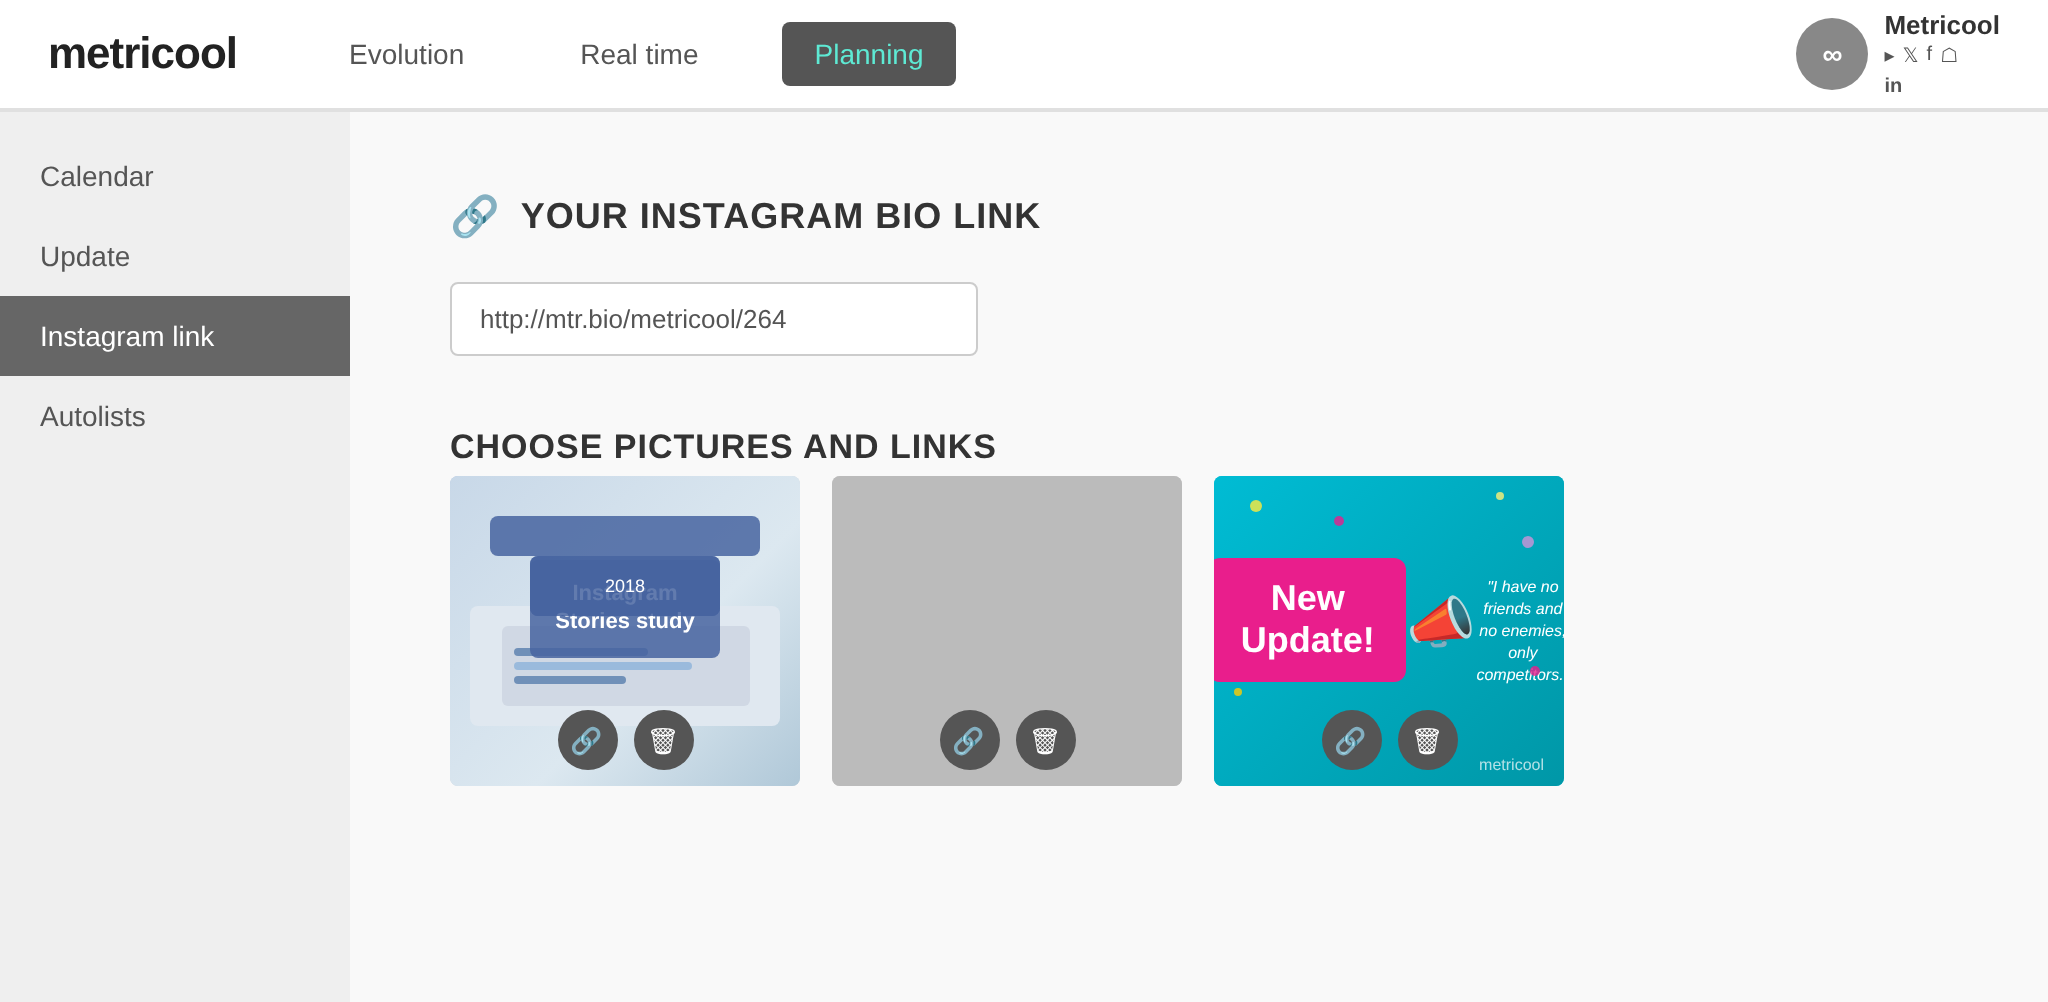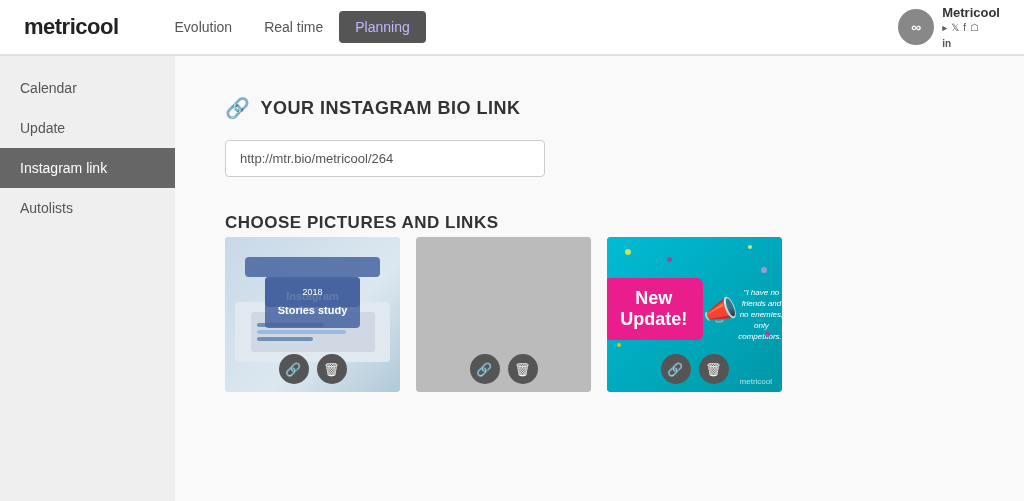--- a/index.html
+++ b/index.html
@@ -19,34 +19,34 @@
     .logo {
       font-size: 22px;
       font-weight: 700;
       color: #222;
       letter-spacing: -0.5px;
       margin-right: 40px;
     }
     .nav {
       display: flex;
       align-items: center;
-      gap: 0;
+      gap: 26px;
       flex: 1;
     }
     .nav-item {
       padding: 8px 16px;
       border-radius: 4px;
       color: #555;
       cursor: pointer;
       font-size: 14px;
       text-decoration: none;
     }
     .nav-item.active {
       background: #555;
-      color: #c4b5fd;
+      color: #5eead4;
     }
     .header-right {
       display: flex;
       align-items: center;
       gap: 8px;
     }
     .avatar-circle {
       width: 36px;
       height: 36px;
       border-radius: 50%;
@@ -119,21 +119,21 @@
       color: #333;
       margin-bottom: 20px;
       text-transform: uppercase;
     }
     .link-icon {
       font-size: 20px;
       color: #555;
     }
 
     .bio-input {
-      width: 320px;
+      width: 264px;
       padding: 10px 14px;
       border: 1px solid #ccc;
       border-radius: 4px;
       font-size: 13px;
       color: #555;
       background: #fff;
       margin-bottom: 36px;
     }
 
     .choose-title {

